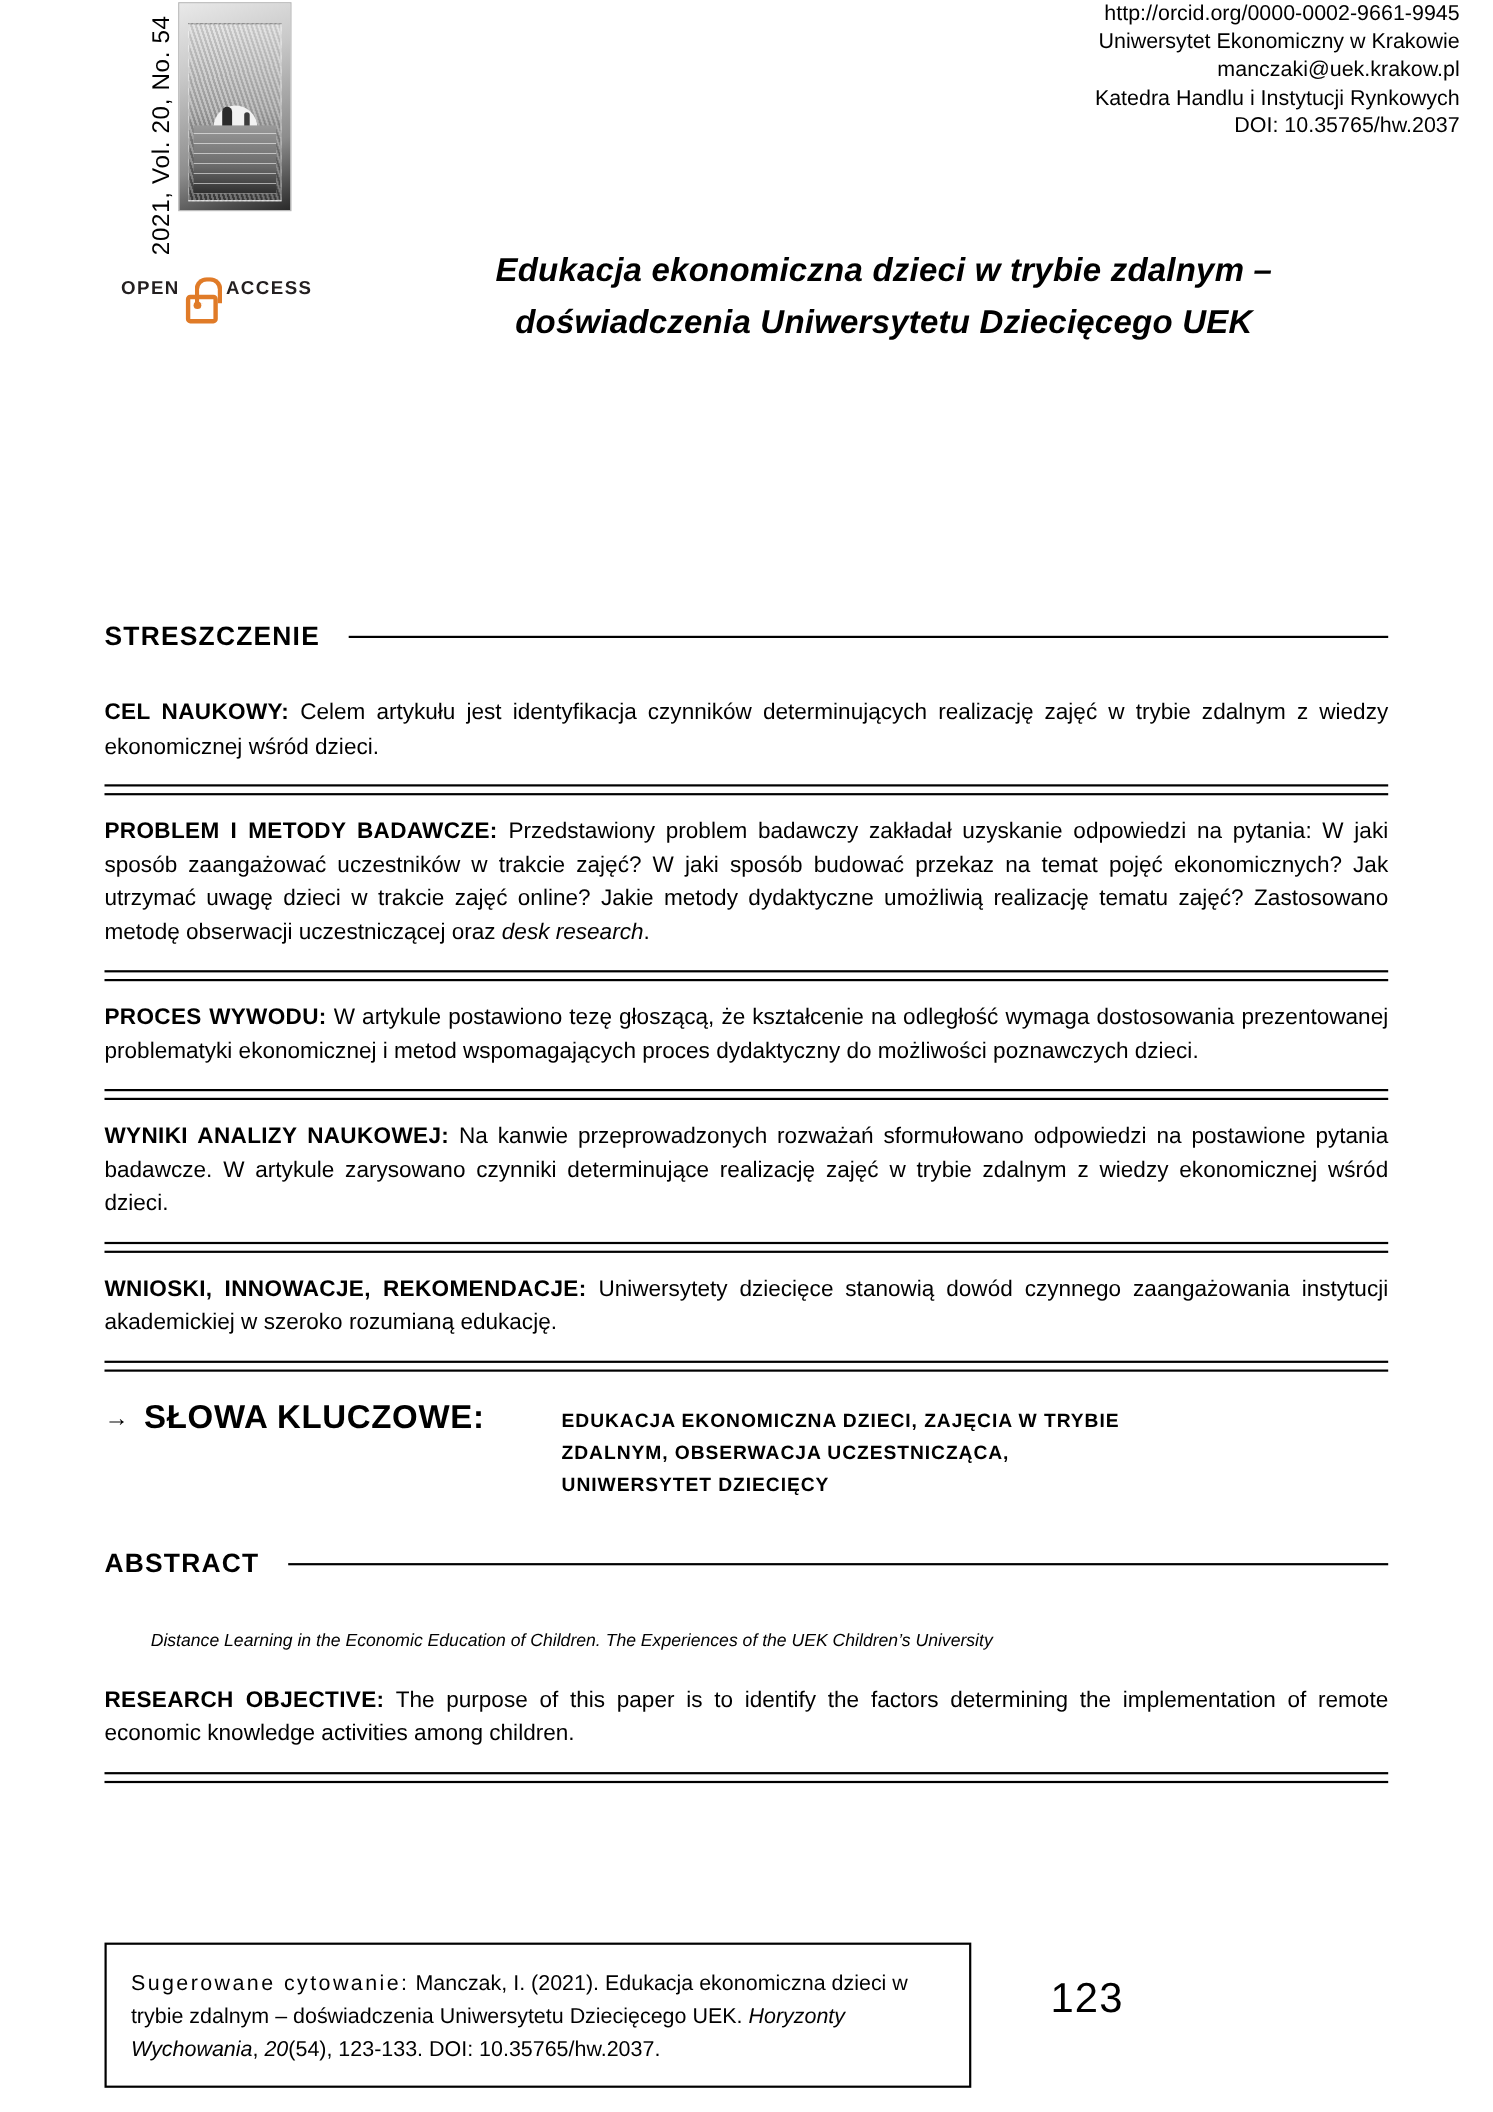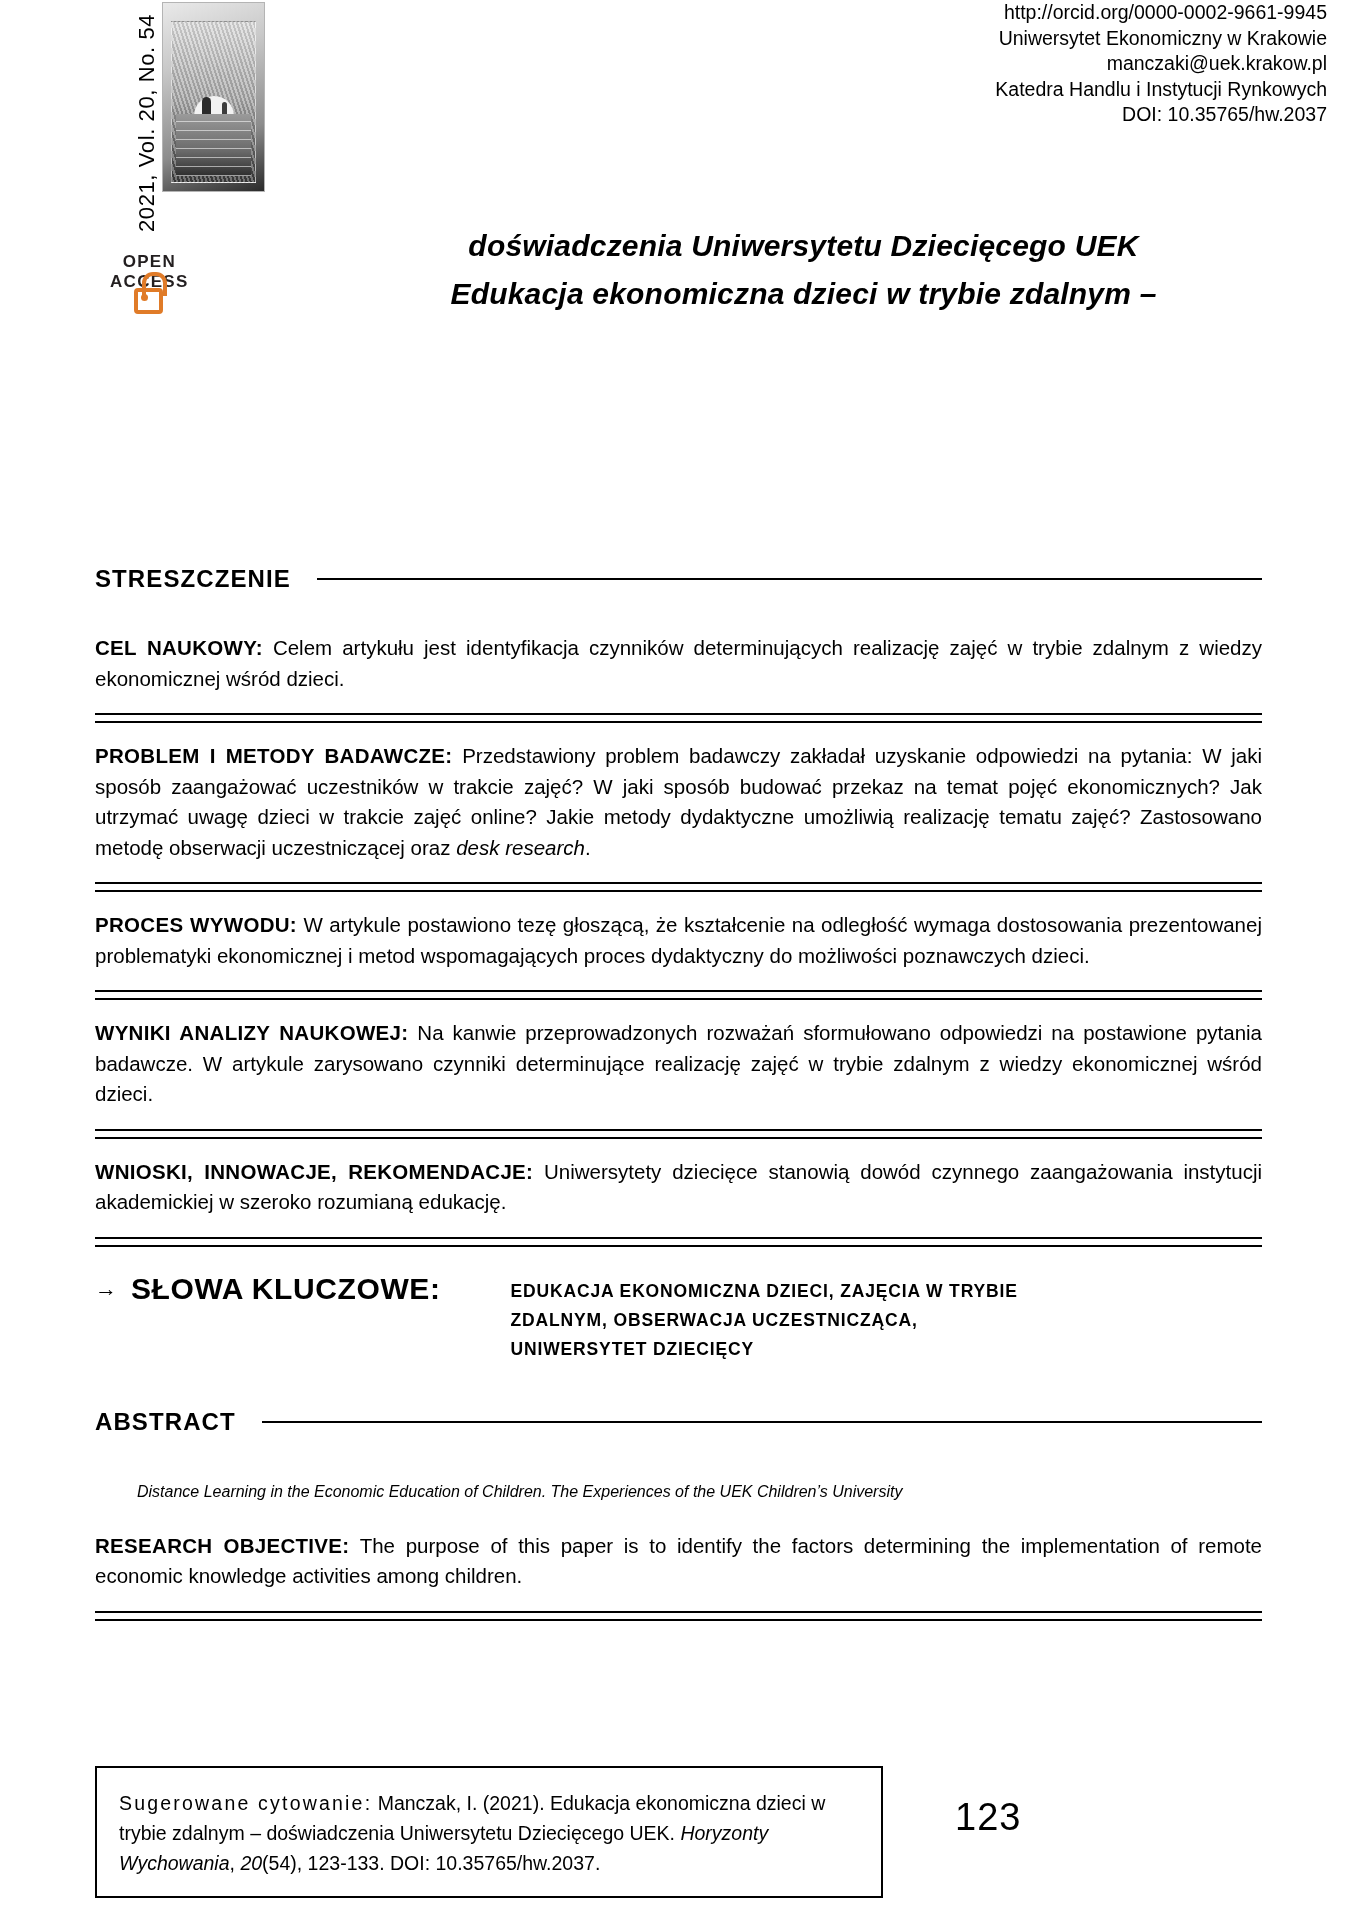--- a/index.html
+++ b/index.html
@@ -100,23 +100,22 @@
     background:
       repeating-linear-gradient(0deg, rgba(255,255,255,0.55) 0 1px, rgba(0,0,0,0) 1px 9px),
       linear-gradient(180deg, #9a9a9a 0%, #6a6a6a 60%, #2e2e2e 100%);
   }
 
   .oa-logo {
     position: absolute;
     left: 110px;
     top: 252px;
     display: flex;
-    align-items: center;
+    align-items: flex-start;
     height: 34px;
-    flex-direction: column;
   }
   .oa-word {
     font-size: 17px;
     font-weight: bold;
     letter-spacing: 1.3px;
     color: #231f20;
     font-family: "Liberation Sans", sans-serif;
   }
   .oa-lock {
     position: relative;
@@ -337,22 +336,22 @@
 
   <div class="author-block">
     <div class="author-meta-line">http://orcid.org/0000-0002-9661-9945</div>
     <div class="author-meta-line">Uniwersytet Ekonomiczny w Krakowie</div>
     <div class="author-meta-line">manczaki@uek.krakow.pl</div>
     <div class="author-meta-line">Katedra Handlu i Instytucji Rynkowych</div>
     <div class="author-meta-line">DOI: 10.35765/hw.2037</div>
   </div>
 
   <div class="title-block">
+    <div class="title-line">Edukacja ekonomiczna dzieci w trybie zdalnym –</div>
     <div class="title-line">doświadczenia Uniwersytetu Dziecięcego UEK</div>
-    <div class="title-line">Edukacja ekonomiczna dzieci w trybie zdalnym –</div>
   </div>
 </div>
 
 <div class="content">
 
   <div class="section-head">
     <div class="label">STRESZCZENIE</div>
     <div class="rule"></div>
   </div>
 

